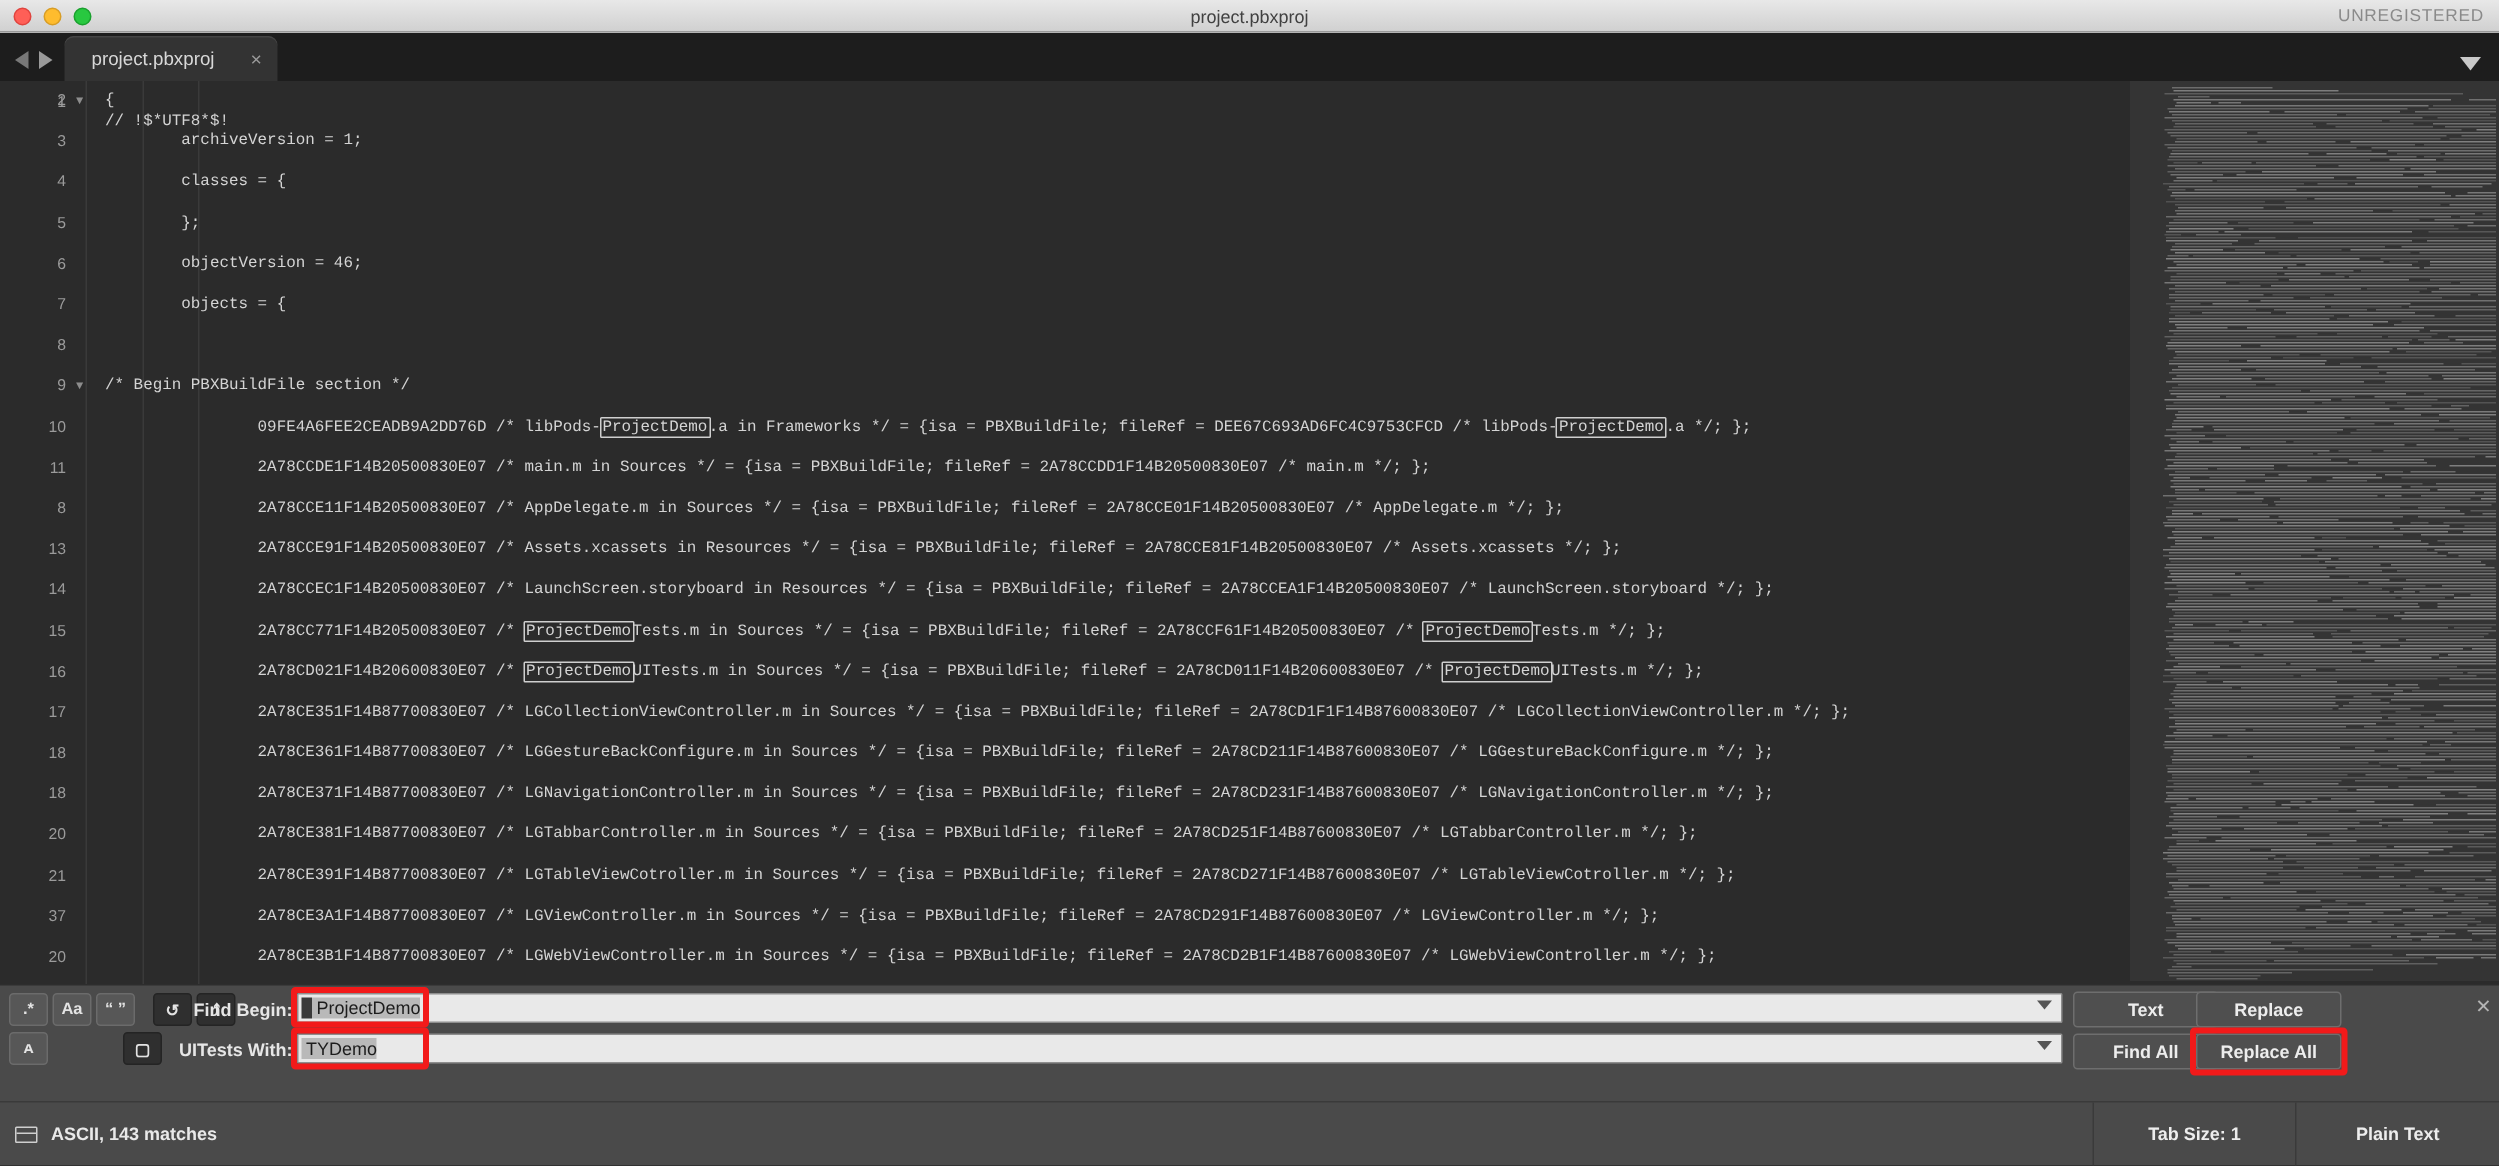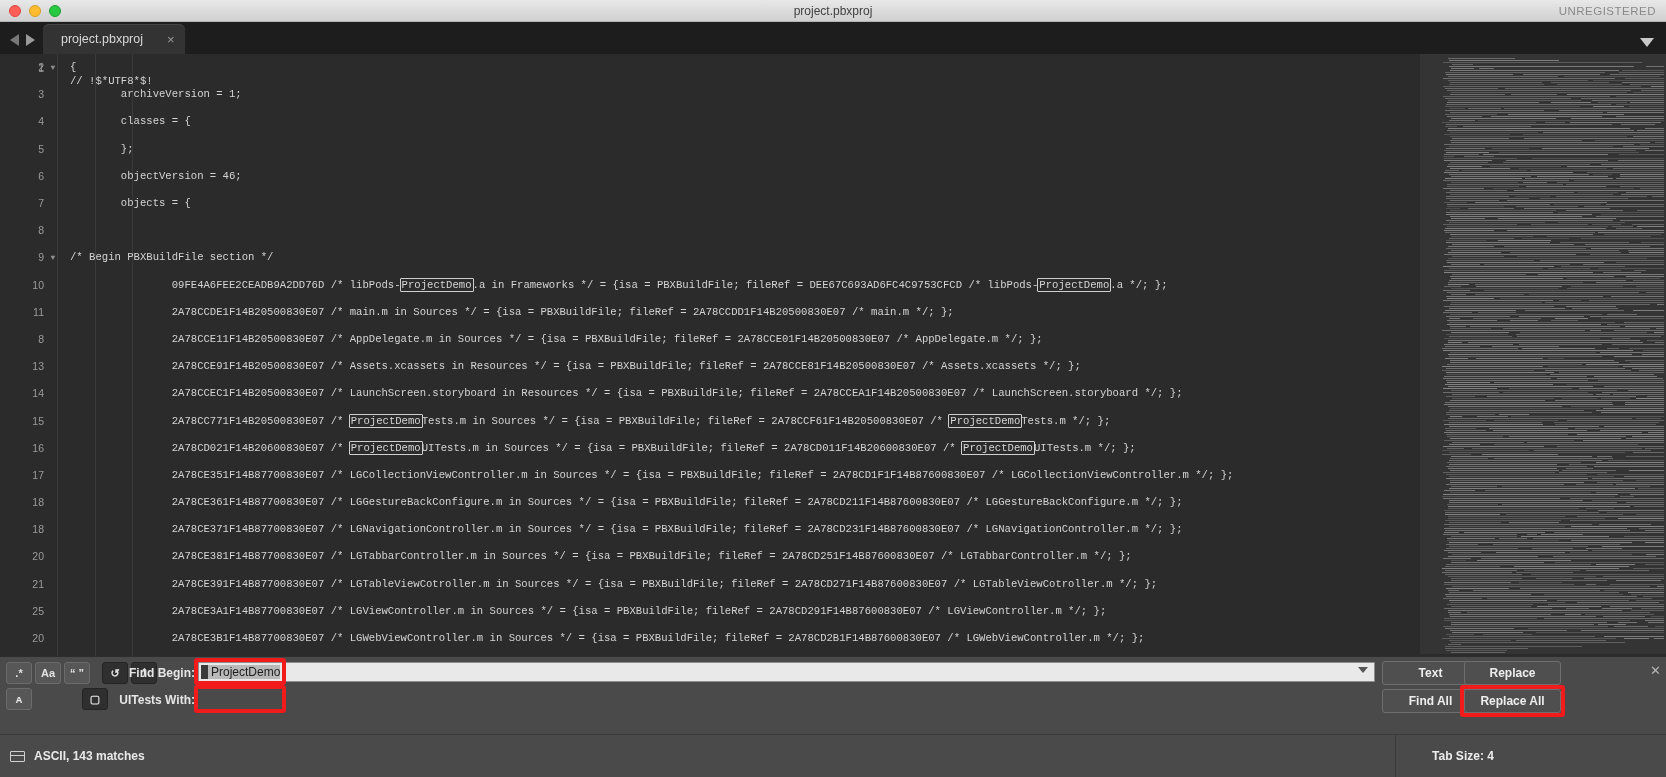--- a/index.html
+++ b/index.html
@@ -231,21 +231,21 @@
         <div class="row" style="top: 143px;"><span class="ln">8</span><span class="code">&nbsp;&nbsp;&nbsp;&nbsp;&nbsp;&nbsp;&nbsp;&nbsp;&nbsp;&nbsp;&nbsp;&nbsp;&nbsp;&nbsp;&nbsp;&nbsp;2A78CCE11F14B20500830E07 /* AppDelegate.m in Sources */ = {isa = PBXBuildFile; fileRef = 2A78CCE01F14B20500830E07 /* AppDelegate.m */; };</span></div>
         <div class="row" style="top: 156.6px;"><span class="ln">13</span><span class="code">&nbsp;&nbsp;&nbsp;&nbsp;&nbsp;&nbsp;&nbsp;&nbsp;&nbsp;&nbsp;&nbsp;&nbsp;&nbsp;&nbsp;&nbsp;&nbsp;2A78CCE91F14B20500830E07 /* Assets.xcassets in Resources */ = {isa = PBXBuildFile; fileRef = 2A78CCE81F14B20500830E07 /* Assets.xcassets */; };</span></div>
         <div class="row" style="top: 170.2px;"><span class="ln">14</span><span class="code">&nbsp;&nbsp;&nbsp;&nbsp;&nbsp;&nbsp;&nbsp;&nbsp;&nbsp;&nbsp;&nbsp;&nbsp;&nbsp;&nbsp;&nbsp;&nbsp;2A78CCEC1F14B20500830E07 /* LaunchScreen.storyboard in Resources */ = {isa = PBXBuildFile; fileRef = 2A78CCEA1F14B20500830E07 /* LaunchScreen.storyboard */; };</span></div>
         <div class="row" style="top: 183.8px;"><span class="ln">15</span><span class="code">&nbsp;&nbsp;&nbsp;&nbsp;&nbsp;&nbsp;&nbsp;&nbsp;&nbsp;&nbsp;&nbsp;&nbsp;&nbsp;&nbsp;&nbsp;&nbsp;2A78CC771F14B20500830E07 /* <span class="hl">ProjectDemo</span>Tests.m in Sources */ = {isa = PBXBuildFile; fileRef = 2A78CCF61F14B20500830E07 /* <span class="hl">ProjectDemo</span>Tests.m */; };</span></div>
         <div class="row" style="top: 197.4px;"><span class="ln">16</span><span class="code">&nbsp;&nbsp;&nbsp;&nbsp;&nbsp;&nbsp;&nbsp;&nbsp;&nbsp;&nbsp;&nbsp;&nbsp;&nbsp;&nbsp;&nbsp;&nbsp;2A78CD021F14B20600830E07 /* <span class="hl">ProjectDemo</span>UITests.m in Sources */ = {isa = PBXBuildFile; fileRef = 2A78CD011F14B20600830E07 /* <span class="hl">ProjectDemo</span>UITests.m */; };</span></div>
         <div class="row" style="top: 211px;"><span class="ln">17</span><span class="code">&nbsp;&nbsp;&nbsp;&nbsp;&nbsp;&nbsp;&nbsp;&nbsp;&nbsp;&nbsp;&nbsp;&nbsp;&nbsp;&nbsp;&nbsp;&nbsp;2A78CE351F14B87700830E07 /* LGCollectionViewController.m in Sources */ = {isa = PBXBuildFile; fileRef = 2A78CD1F1F14B87600830E07 /* LGCollectionViewController.m */; };</span></div>
         <div class="row" style="top: 224.6px;"><span class="ln">18</span><span class="code">&nbsp;&nbsp;&nbsp;&nbsp;&nbsp;&nbsp;&nbsp;&nbsp;&nbsp;&nbsp;&nbsp;&nbsp;&nbsp;&nbsp;&nbsp;&nbsp;2A78CE361F14B87700830E07 /* LGGestureBackConfigure.m in Sources */ = {isa = PBXBuildFile; fileRef = 2A78CD211F14B87600830E07 /* LGGestureBackConfigure.m */; };</span></div>
         <div class="row" style="top: 238.2px;"><span class="ln">18</span><span class="code">&nbsp;&nbsp;&nbsp;&nbsp;&nbsp;&nbsp;&nbsp;&nbsp;&nbsp;&nbsp;&nbsp;&nbsp;&nbsp;&nbsp;&nbsp;&nbsp;2A78CE371F14B87700830E07 /* LGNavigationController.m in Sources */ = {isa = PBXBuildFile; fileRef = 2A78CD231F14B87600830E07 /* LGNavigationController.m */; };</span></div>
         <div class="row" style="top: 251.8px;"><span class="ln">20</span><span class="code">&nbsp;&nbsp;&nbsp;&nbsp;&nbsp;&nbsp;&nbsp;&nbsp;&nbsp;&nbsp;&nbsp;&nbsp;&nbsp;&nbsp;&nbsp;&nbsp;2A78CE381F14B87700830E07 /* LGTabbarController.m in Sources */ = {isa = PBXBuildFile; fileRef = 2A78CD251F14B87600830E07 /* LGTabbarController.m */; };</span></div>
         <div class="row" style="top: 265.4px;"><span class="ln">21</span><span class="code">&nbsp;&nbsp;&nbsp;&nbsp;&nbsp;&nbsp;&nbsp;&nbsp;&nbsp;&nbsp;&nbsp;&nbsp;&nbsp;&nbsp;&nbsp;&nbsp;2A78CE391F14B87700830E07 /* LGTableViewCotroller.m in Sources */ = {isa = PBXBuildFile; fileRef = 2A78CD271F14B87600830E07 /* LGTableViewCotroller.m */; };</span></div>
-        <div class="row" style="top: 279px;"><span class="ln">25</span><span class="code">&nbsp;&nbsp;&nbsp;&nbsp;&nbsp;&nbsp;&nbsp;&nbsp;&nbsp;&nbsp;&nbsp;&nbsp;&nbsp;&nbsp;&nbsp;&nbsp;2A78CE3A1F14B87700830E07 /* LGViewController.m in Sources */ = {isa = PBXBuildFile; fileRef = 2A78CD291F14B87600830E07 /* LGViewController.m */; };</span></div>
+        <div class="row" style="top: 279px;"><span class="ln">37</span><span class="code">&nbsp;&nbsp;&nbsp;&nbsp;&nbsp;&nbsp;&nbsp;&nbsp;&nbsp;&nbsp;&nbsp;&nbsp;&nbsp;&nbsp;&nbsp;&nbsp;2A78CE3A1F14B87700830E07 /* LGViewController.m in Sources */ = {isa = PBXBuildFile; fileRef = 2A78CD291F14B87600830E07 /* LGViewController.m */; };</span></div>
         <div class="row" style="top: 292.6px;"><span class="ln">20</span><span class="code">&nbsp;&nbsp;&nbsp;&nbsp;&nbsp;&nbsp;&nbsp;&nbsp;&nbsp;&nbsp;&nbsp;&nbsp;&nbsp;&nbsp;&nbsp;&nbsp;2A78CE3B1F14B87700830E07 /* LGWebViewController.m in Sources */ = {isa = PBXBuildFile; fileRef = 2A78CD2B1F14B87600830E07 /* LGWebViewController.m */; };</span></div>
       </div>
 
     <div class="minimap" id="minimap">
         <div class="mm-visible" style="top: 0px; height: 600px;"></div>
         <div class="mm-line" style="left: 27.9706px; top: 4px; width: 66.8603px; opacity: 0.55;"></div>
         <div class="mm-line" style="left: 28.7219px; top: 6px; width: 110.549px; opacity: 0.71;"></div>
         <div class="mm-line" style="left: 22.7456px; top: 8px; width: 199.501px; opacity: 0.38;"></div>
         <div class="mm-line" style="left: 31.9276px; top: 10px; width: 21.2165px; opacity: 0.47;"></div>
         <div class="mm-line" style="left: 28.7368px; top: 12px; width: 185.563px; opacity: 0.68;"></div>
@@ -961,33 +961,38 @@
     </div>
 
     <div class="lbl" style="left:55px; top:9px; width:140px;">Find Begin:</div>
     <div class="field" style="left:198px; top:5px; width:1177px;">
       <span class="caret"></span>
       <span class="val sel">ProjectDemo</span>
       <span class="fld-arrow"></span>
     </div>
 
     <div class="lbl" style="left:55px; top:36px; width:140px;">UITests With:</div>
+    <div class="field" style="left:198px; top:32px; width:1177px;">
+      <span class="val sel" style="margin-left:2px">TYDemo</span>
+      <span class="fld-arrow"></span>
+    </div>
 
     <div class="abtn" style="left:1382px; top:4px; width:97px;">Text</div>
     <div class="abtn" style="left:1463px; top:4px; width:97px; left:1464px;">Replace</div>
     <div class="abtn" style="left:1382px; top:32px; width:97px;">Find All</div>
     <div class="abtn" style="left:1464px; top:32px; width:97px;">Replace All</div>
     <div class="closex">✕</div>
 
     <div class="redbox" style="left:194px; top:1px;  width:92px; height:27px;"></div>
     <div class="redbox" style="left:194px; top:28px; width:92px; height:28px;"></div>
     <div class="redbox" style="left:1460px; top:28px; width:105px; height:32px;"></div>
   </div>
 
   <div class="statusbar">
     <div class="sb-left">
       <div class="sb-icon"></div>
       <span class="sb-text">ASCII, 143 matches</span>
     </div>
-    <div class="sb-cell" style="left:1395px; width:135px;">Tab Size: 4</div>
+    <div class="sb-cell" style="left:1395px; width:135px;">Tab Size: 1</div>
+    <div class="sb-cell" style="left:1530px; width:136px;">Plain Text</div>
   </div>
 
 </div>
 
 </body></html>

